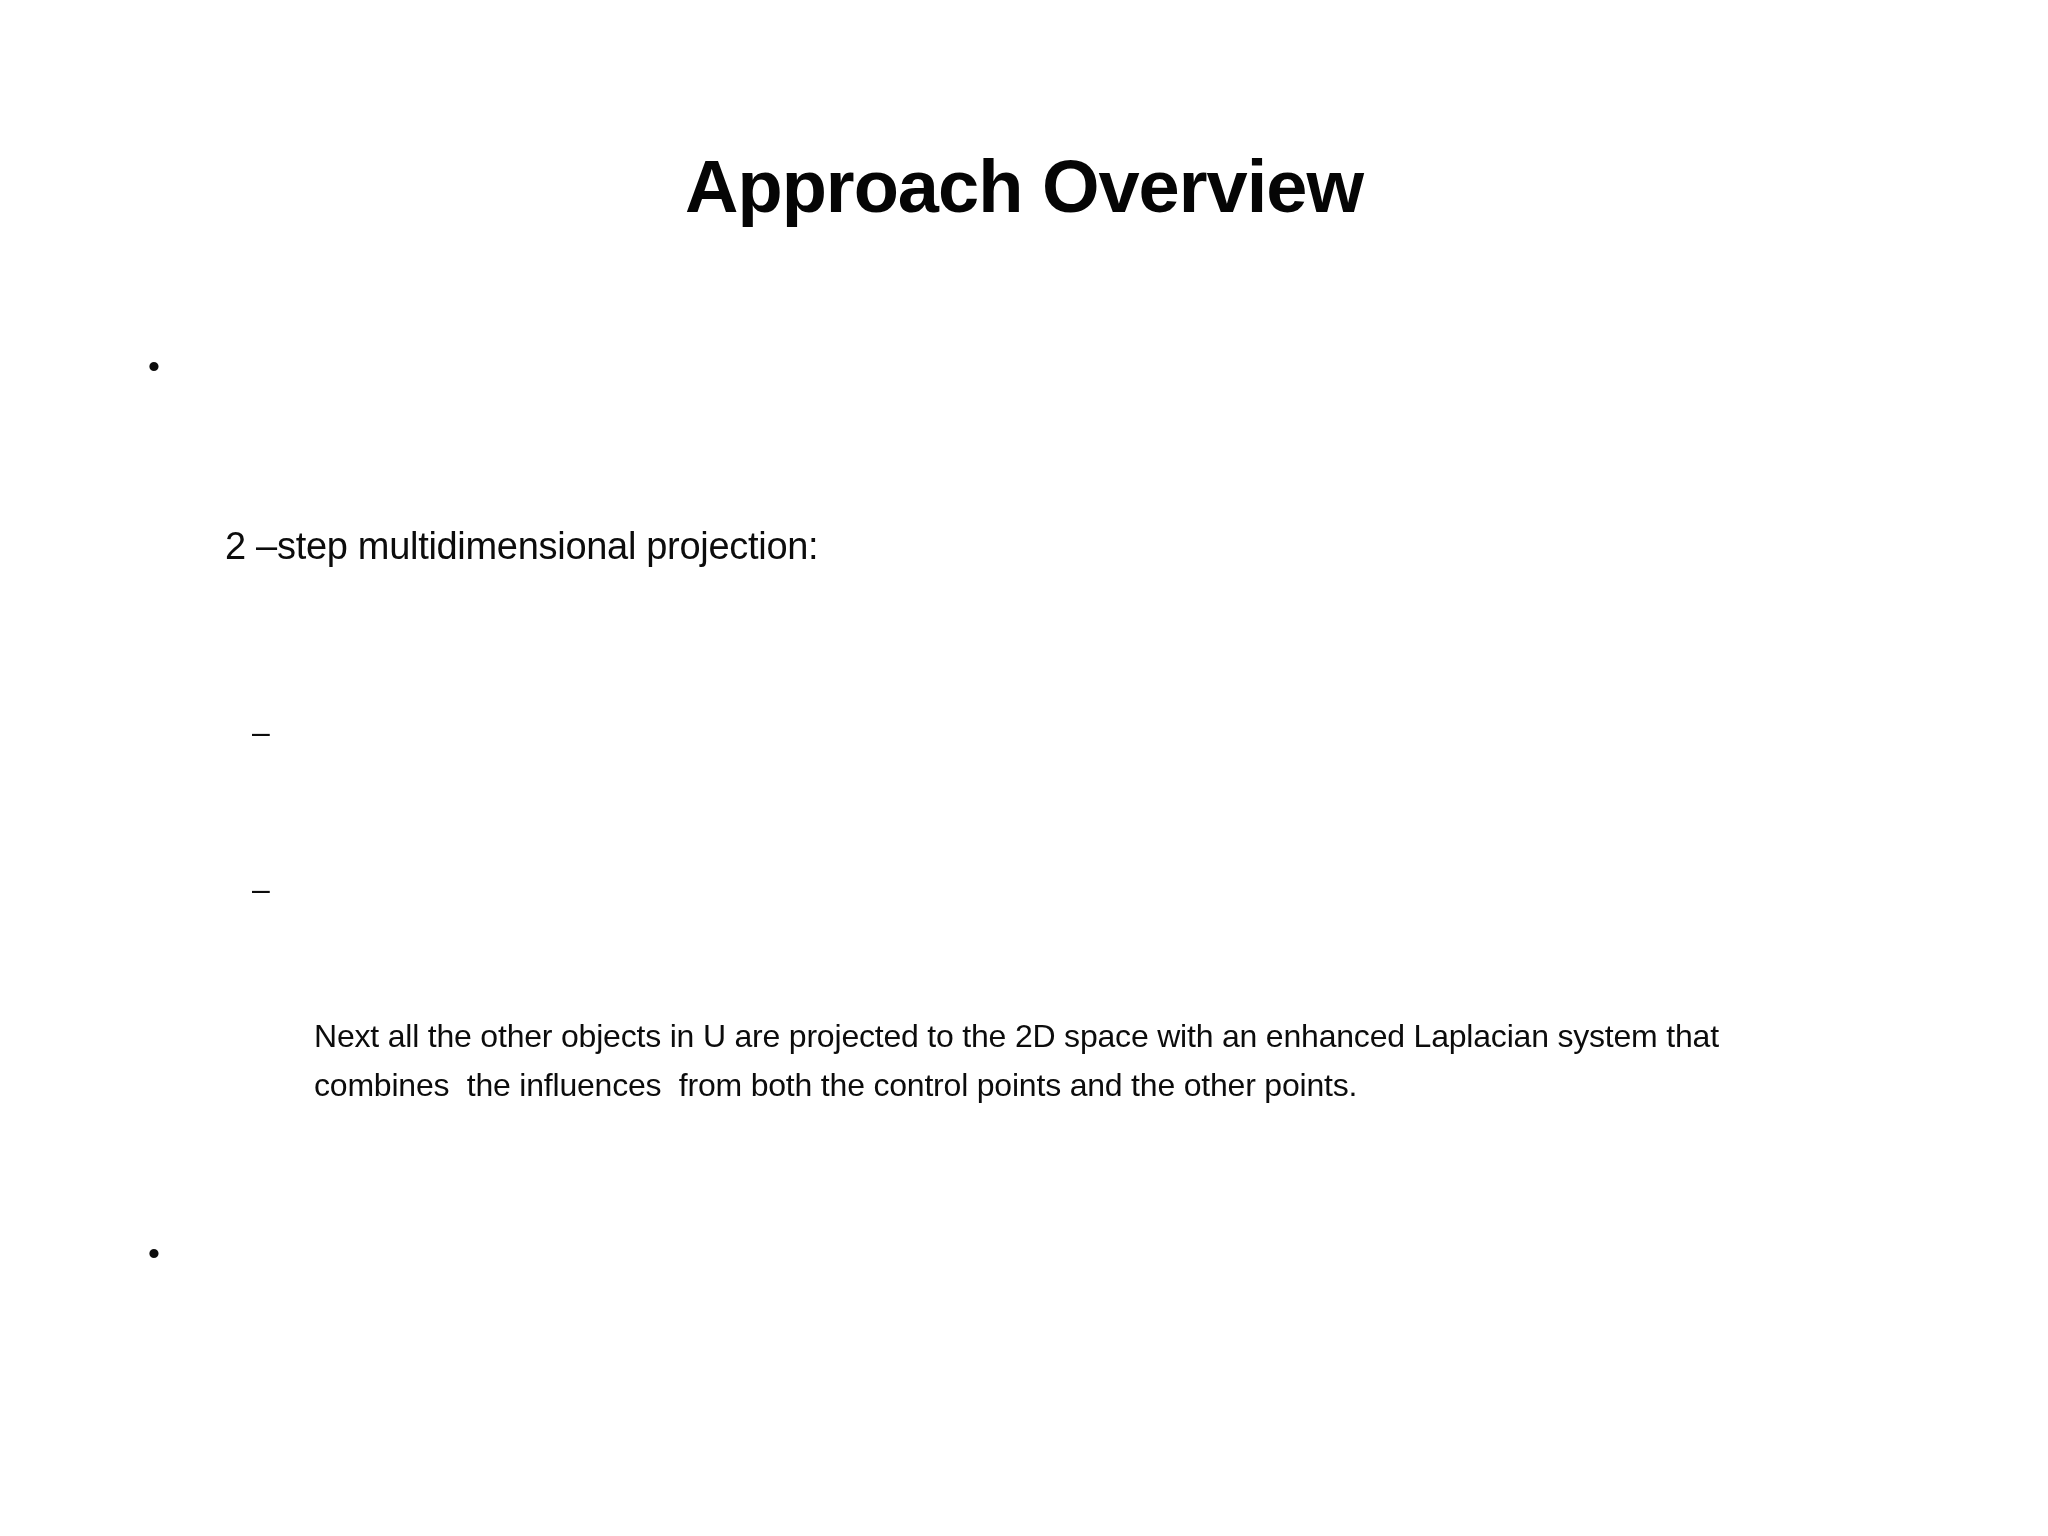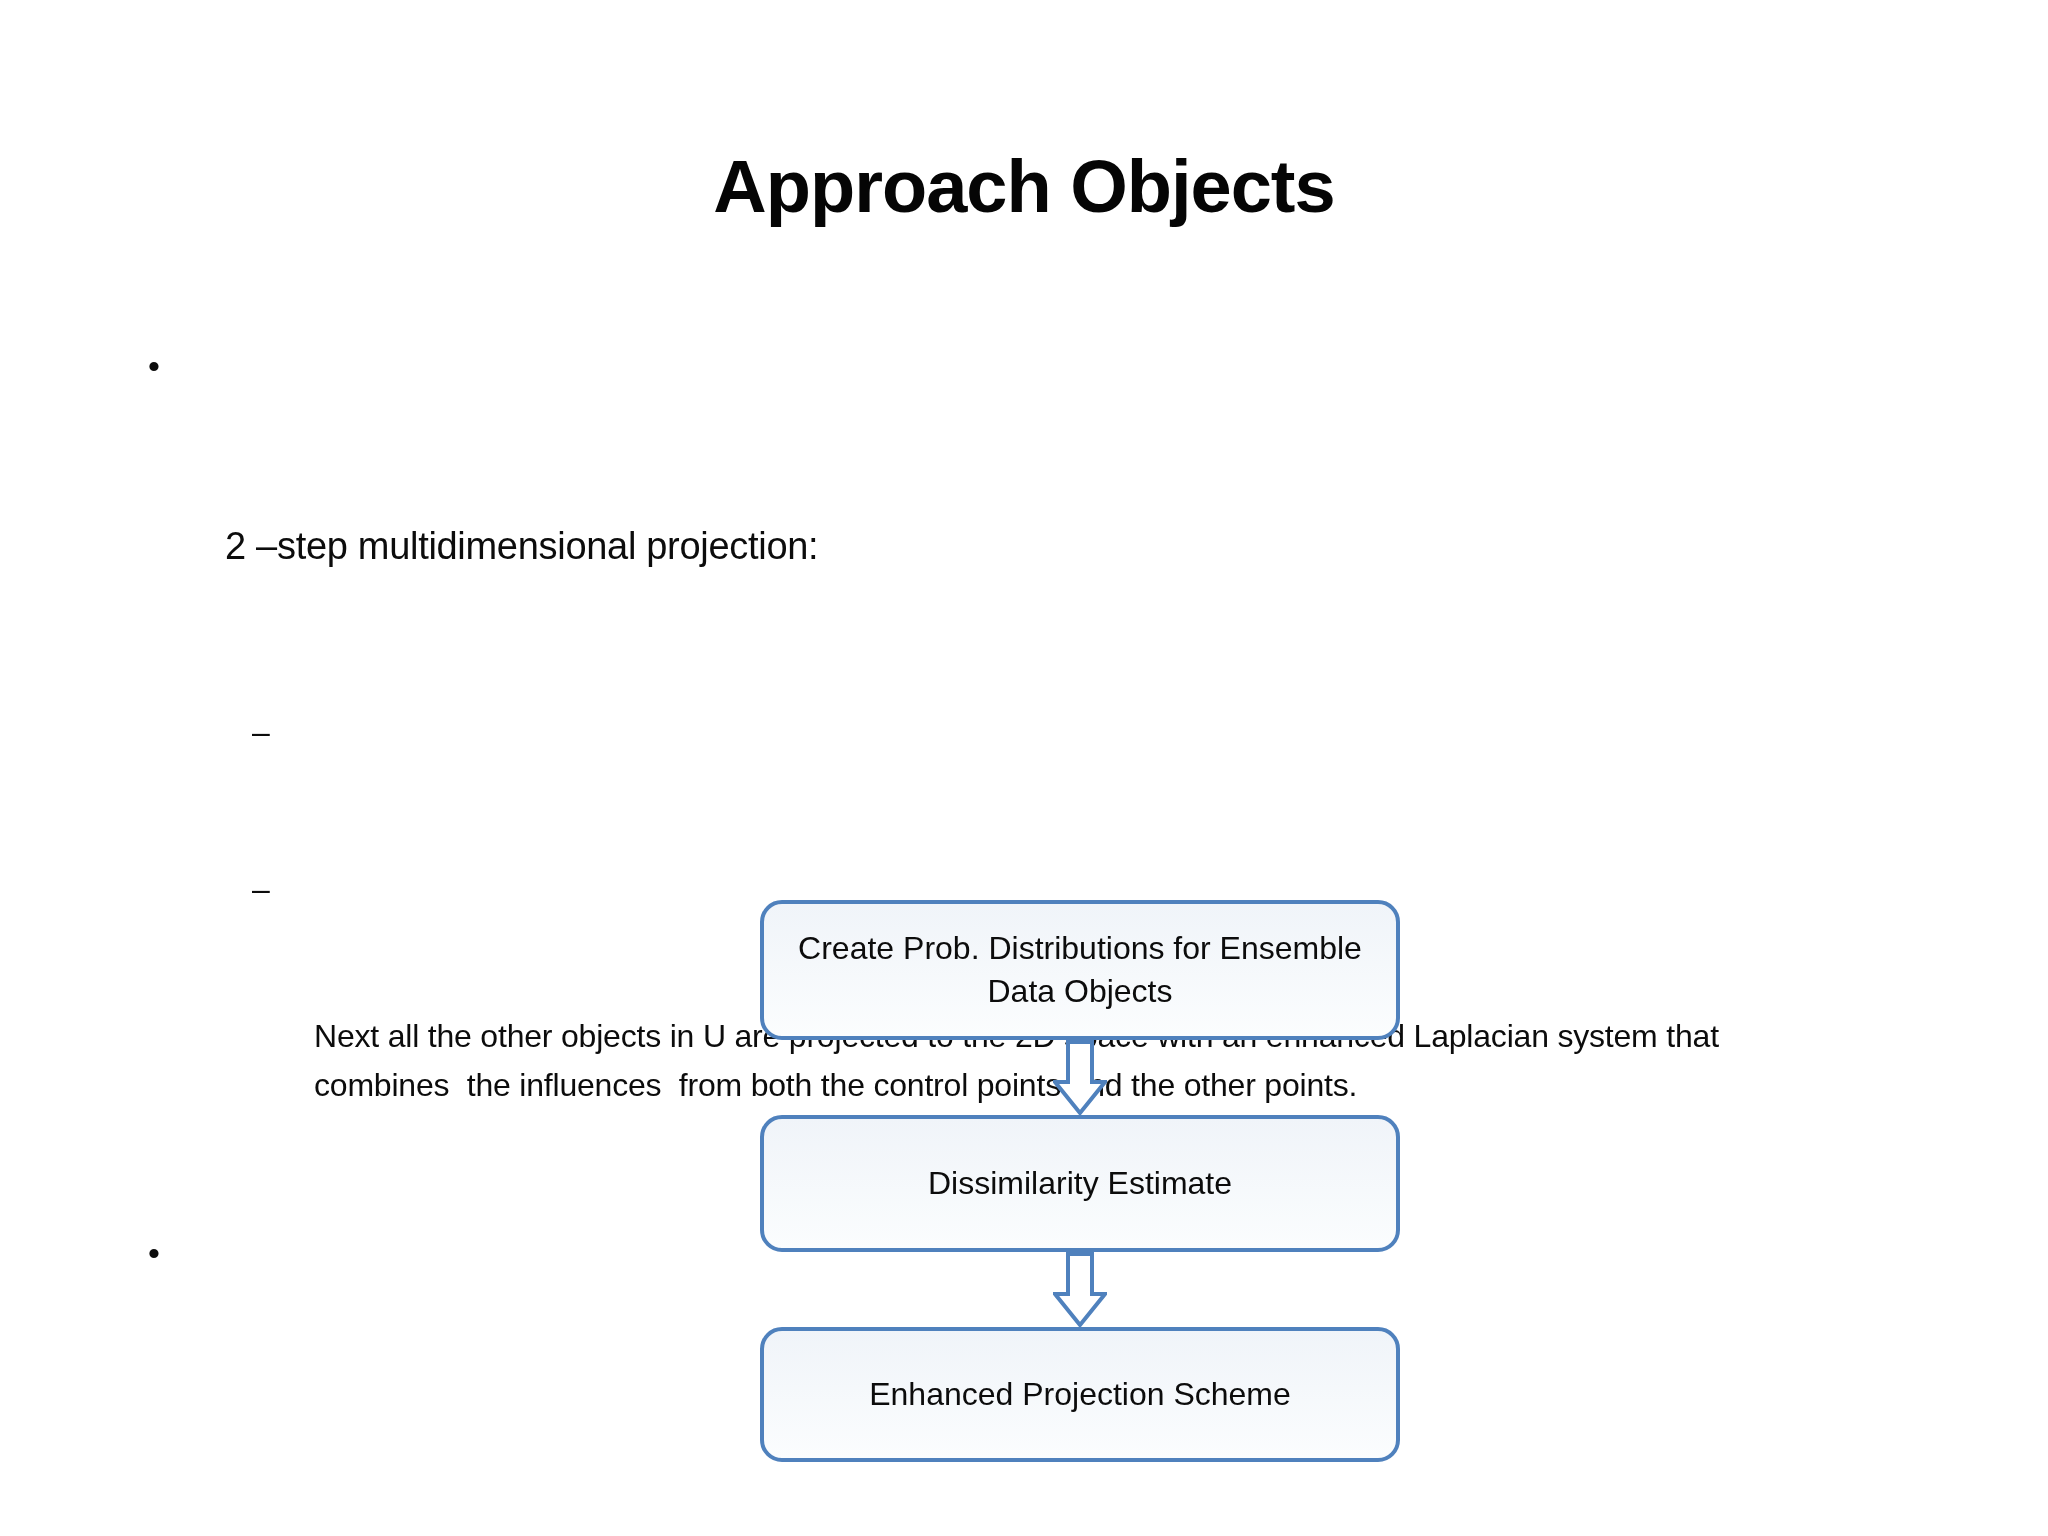--- a/index.html
+++ b/index.html
@@ -83,21 +83,21 @@
     display:block;
     color:var(--accent,#4f81bd);
     margin:0;
   }
 </style>
 </head>
 <body>
 
 <div class="slide">
 
-  <h1 class="title">Approach Objects</h1>
+  <h1 class="title">Approach Overview</h1>
 
   <div class="body-text">
 
     <div class="row lvl1 row-b1">
       <span class="marker">•</span>
       <div class="text">2 –step multidimensional projection:</div>
     </div>
 
     <div class="row lvl2 row-sub1">
       <span class="marker">–</span>
@@ -109,38 +109,14 @@
 combines  the influences  from both the control points and the other points.</div>
     </div>
 
     <div class="row lvl1 row-b2">
       <span class="marker">•</span>
       
     </div>
 
   </div>
 
-  <div class="flowchart">
-
-    <div class="fc-box fc-box-1">
-      <div class="fc-label">Create Prob. Distributions for Ensemble
-Data Objects</div>
-    </div>
-
-    <svg class="fc-arrow" width="54" height="75" viewBox="0 0 54 75">
-      <path d="M15 2 H39 V42 H52 L27 73 L2 42 H15 Z" fill="#ffffff" stroke="currentColor" stroke-width="4" stroke-linejoin="miter"></path>
-    </svg>
-
-    <div class="fc-box fc-box-2">
-      <div class="fc-label">Dissimilarity Estimate</div>
-    </div>
-
-    <svg class="fc-arrow" width="54" height="75" viewBox="0 0 54 75">
-      <path d="M15 2 H39 V42 H52 L27 73 L2 42 H15 Z" fill="#ffffff" stroke="currentColor" stroke-width="4" stroke-linejoin="miter"></path>
-    </svg>
-
-    <div class="fc-box fc-box-3">
-      <div class="fc-label">Enhanced Projection Scheme</div>
-    </div>
-
-  </div>
 
 </div>
 
 </body></html>

